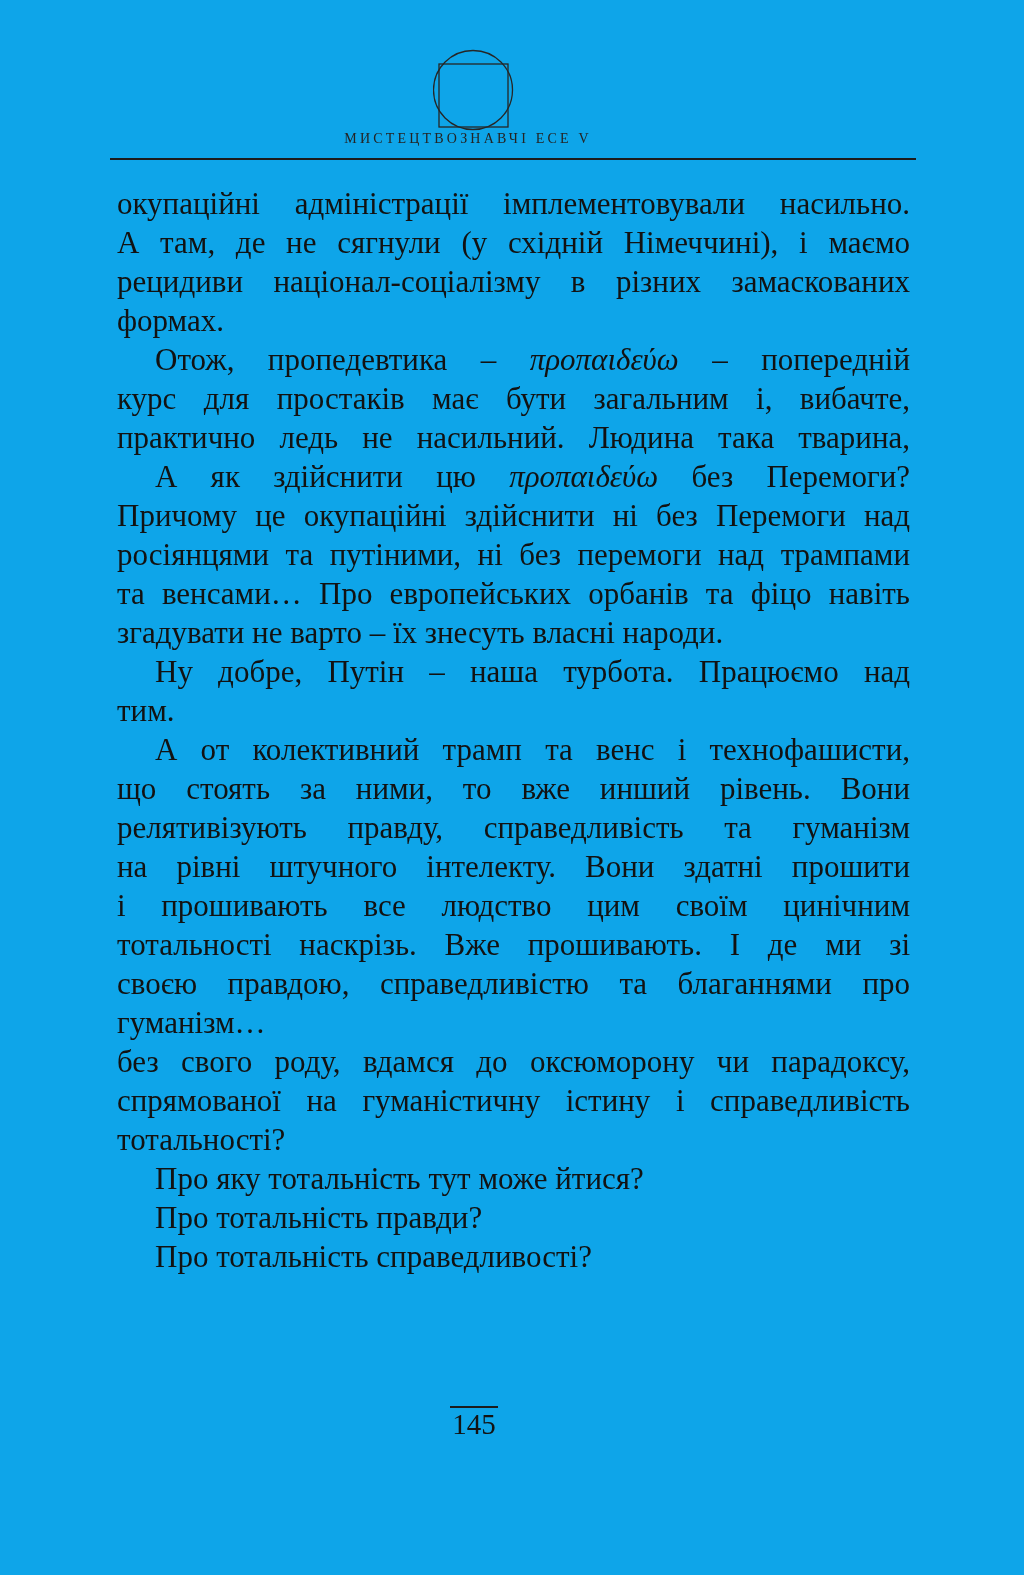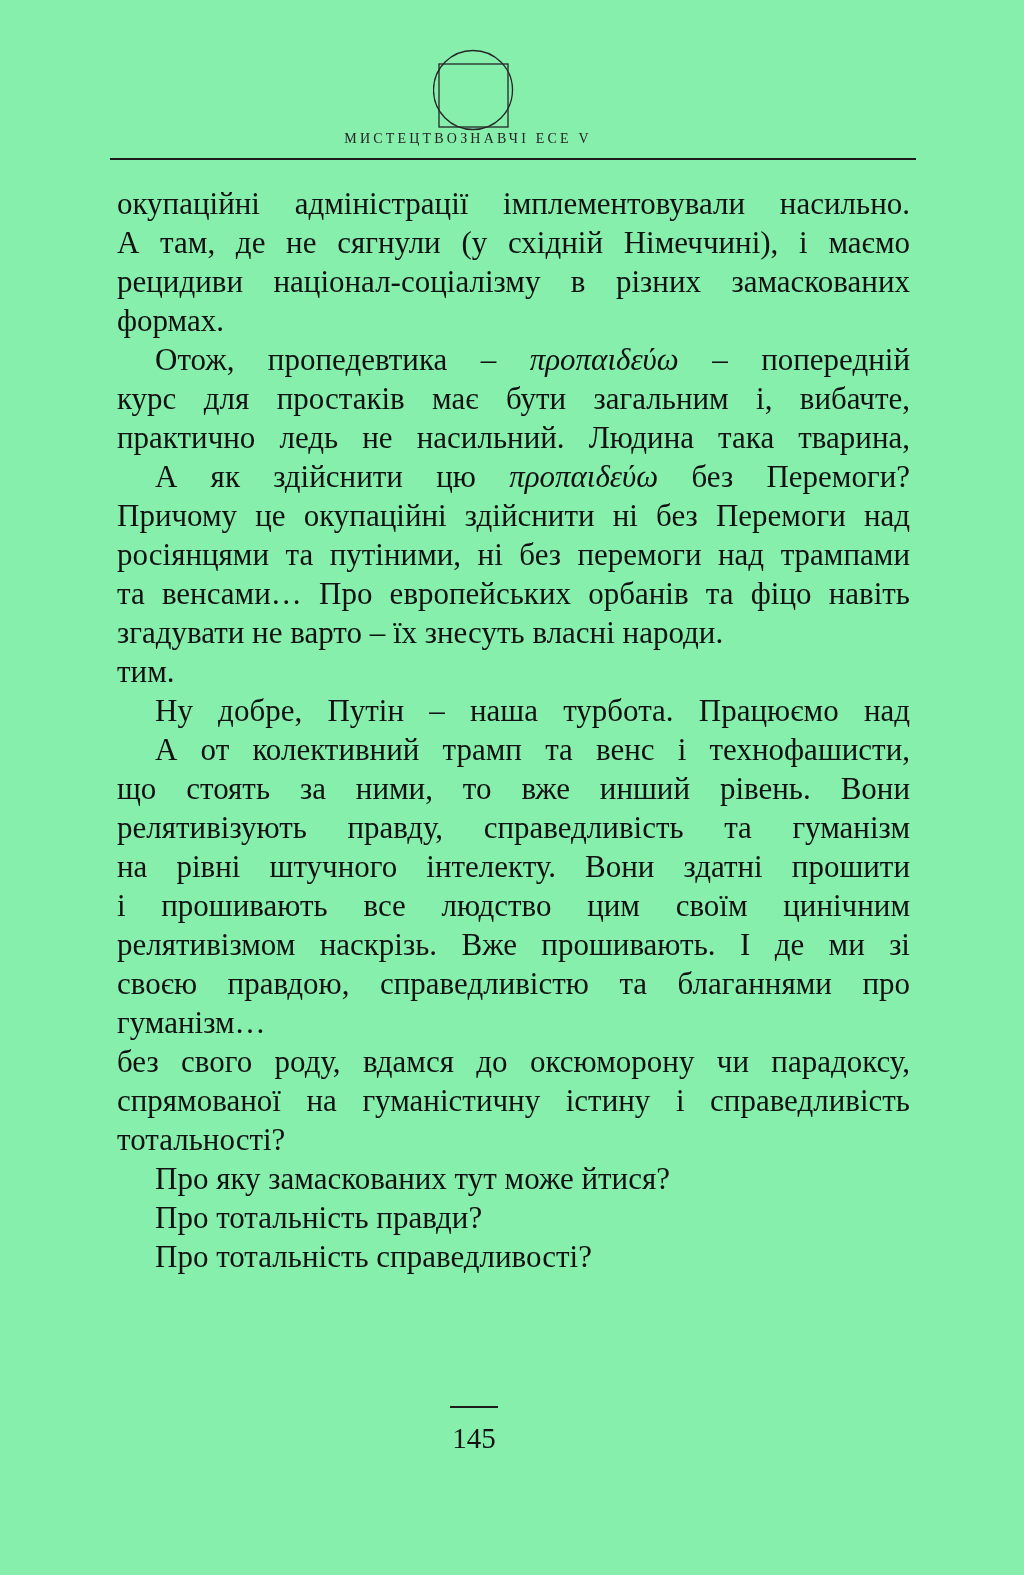--- a/index.html
+++ b/index.html
@@ -6,21 +6,21 @@
   body {
     width: 1024px; height: 1575px;
     background: #ffffff;
     font-family: "Liberation Serif", "DejaVu Serif", serif;
     color: #141414;
     position: relative;
     overflow: hidden;
   }
   .page {
     position: absolute; inset: 0;
-    background: #86efac;
+    background: #0ea5e9;
   }
   .logo {
     position: absolute; left: 433px; top: 48px;
     width: 85px; height: 85px;
   }
   .header-title {
     position: absolute; top: 132px; left: 0; width: 936px;
     text-align: center;
     font-size: 14px;
     letter-spacing: 3.2px;
@@ -46,21 +46,21 @@
     overflow: visible;
   }
   .line.j { text-align: justify; text-align-last: justify; }
   .line.l { text-align: center; text-align-last: left; }
   .line.ind { text-indent: 38px; }
   .line i { font-style: italic; }
   .footer-pagenum {
     position: absolute; top: 1406px; left: 450px;
     width: 48px;
     border-top: 2px solid #1c1c1c;
-    padding-top: 15px;
+    padding-top: 1px;
     text-align: center;
     font-size: 29px;
     line-height: 1.1;
     color: #131313;
   }
 </style>
 </head>
 <body>
 
 <div class="page">
@@ -87,40 +87,40 @@
         <div class="line j">практично ледь не насильний. Людина така тварина,</div>
       </div>
       <div class="para">
         <div class="line j ind">А як здійснити цю <i>προπαιδεύω</i> без Перемоги?</div>
         <div class="line j">Причому це окупаційні здійснити ні без Перемоги над</div>
         <div class="line j">росіянцями та путіними, ні без перемоги над трампами</div>
         <div class="line j">та венсами… Про европейських орбанів та фіцо навіть</div>
         <div class="line l">згадувати не варто – їх знесуть власні народи.</div>
       </div>
       <div class="para">
+        <div class="line j ind">Ну добре, Путін – наша турбота. Працюємо над</div>
         <div class="line l">тим.</div>
-        <div class="line j ind">Ну добре, Путін – наша турбота. Працюємо над</div>
       </div>
       <div class="para">
         <div class="line j ind">А от колективний трамп та венс і технофашисти,</div>
         <div class="line j">що стоять за ними, то вже инший рівень. Вони</div>
         <div class="line j">релятивізують правду, справедливість та гуманізм</div>
         <div class="line j">на рівні штучного інтелекту. Вони здатні прошити</div>
         <div class="line j">і прошивають все людство цим своїм цинічним</div>
-        <div class="line j">релятивізмом наскрізь. Вже прошивають. І де ми зі</div>
+        <div class="line j">тотальності наскрізь. Вже прошивають. І де ми зі</div>
         <div class="line j">своєю правдою, справедливістю та благаннями про</div>
         <div class="line l">гуманізм…</div>
       </div>
       <div class="para">
         <div class="line j">без свого роду, вдамся до оксюморону чи парадоксу,</div>
         <div class="line j">спрямованої на гуманістичну істину і справедливість</div>
         <div class="line l">тотальності?</div>
       </div>
       <div class="para">
-        <div class="line l ind">Про яку замаскованих тут може йтися?</div>
+        <div class="line l ind">Про яку тотальність тут може йтися?</div>
       </div>
       <div class="para">
         <div class="line l ind">Про тотальність правди?</div>
       </div>
       <div class="para">
         <div class="line l ind">Про тотальність справедливості?</div>
       </div>
     </div>
 
   <div class="footer-pagenum">145</div>

